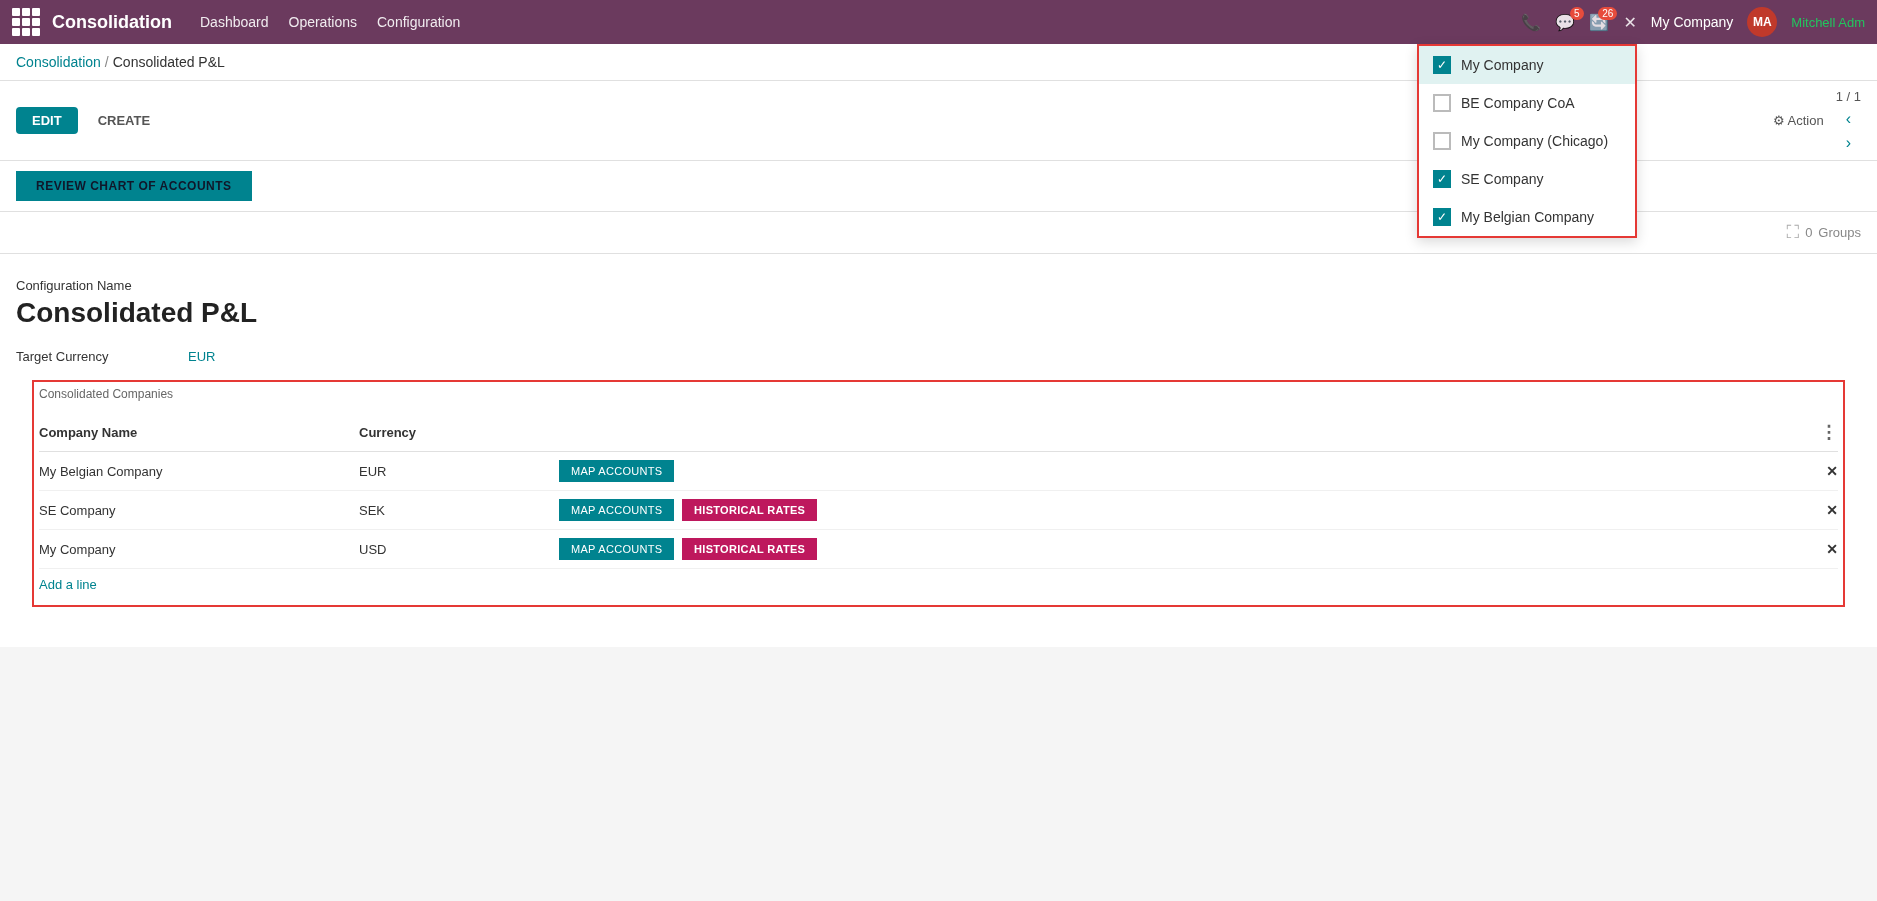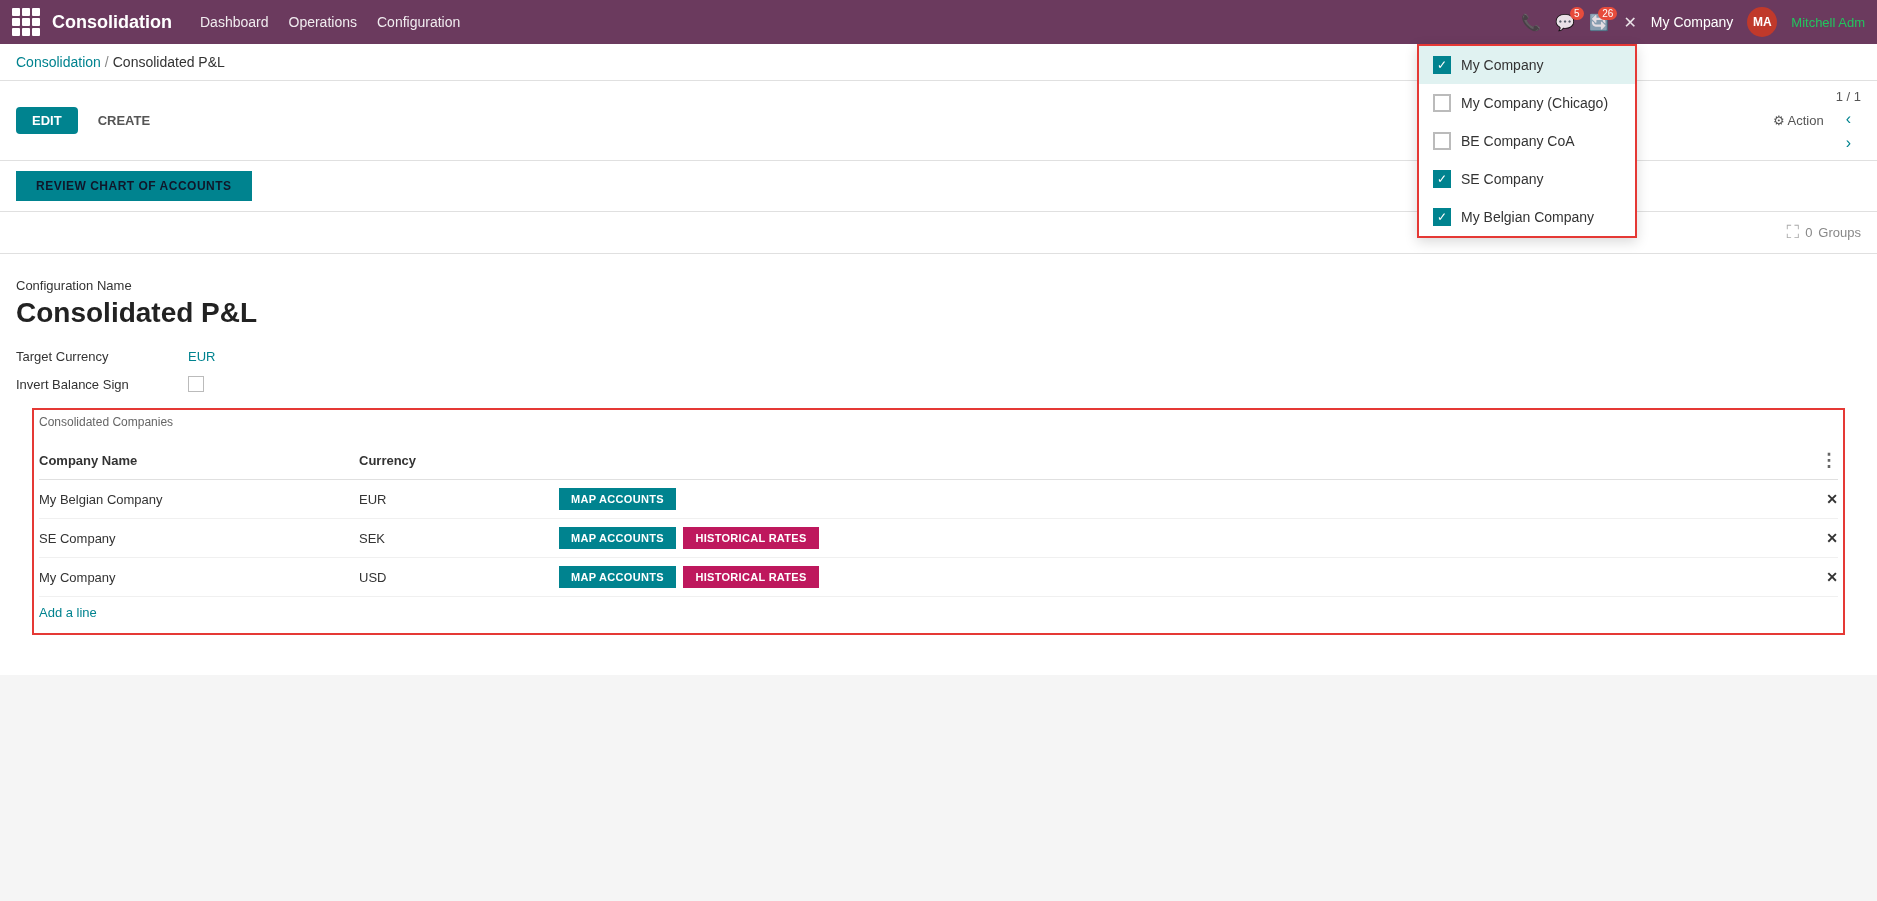--- a/index.html
+++ b/index.html
@@ -268,21 +268,21 @@
       padding: 8px 0;
       border-bottom: 1px solid #f0f0f0;
       font-size: 13px;
     }
     .btn-map-accounts {
       background: #00838f;
       color: white;
       border: none;
       padding: 5px 12px;
       font-size: 11px;
-      font-weight: 700;
+      font-weight: 400;
       cursor: pointer;
       letter-spacing: 0.3px;
       margin-right: 4px;
     }
     .btn-historical-rates {
       background: #be185d;
       color: white;
       border: none;
       padding: 5px 12px;
       font-size: 11px;
@@ -428,24 +428,20 @@
   </div>
 
   <div class="main-content">
     <div class="field-label">Configuration Name</div>
     <div class="field-value-large">Consolidated P&amp;L</div>
 
     <div class="form-row">
       <span class="form-row-label">Target Currency</span>
       <span class="form-row-value">EUR</span>
     </div>
-    <div class="form-row">
-      <span class="form-row-label">Invert Balance Sign</span>
-      <span class="checkbox-display"></span>
-    </div>
 
     <div class="companies-section">
       <div class="section-title">Consolidated Companies</div>
       <div class="table-header">
         <div class="col-company">Company Name</div>
         <div class="col-currency">Currency</div>
         <div class="col-actions"></div>
         <div class="three-dots">⋮</div>
       </div>
 
@@ -493,26 +489,26 @@
 
   <div class="dropdown-panel">
 
     <div class="dropdown-item selected">
       <div class="dd-checkbox checked"></div>
       <span class="dd-label">My Company</span>
     </div>
 
     <div class="dropdown-item">
       <div class="dd-checkbox"></div>
-      <span class="dd-label">My Company (Chicago)</span>
+      <span class="dd-label">BE Company CoA</span>
     </div>
 
     <div class="dropdown-item">
       <div class="dd-checkbox"></div>
-      <span class="dd-label">BE Company CoA</span>
+      <span class="dd-label">My Company (Chicago)</span>
     </div>
 
     <div class="dropdown-item">
       <div class="dd-checkbox checked"></div>
       <span class="dd-label">SE Company</span>
     </div>
 
     <div class="dropdown-item">
       <div class="dd-checkbox checked"></div>
       <span class="dd-label">My Belgian Company</span>

